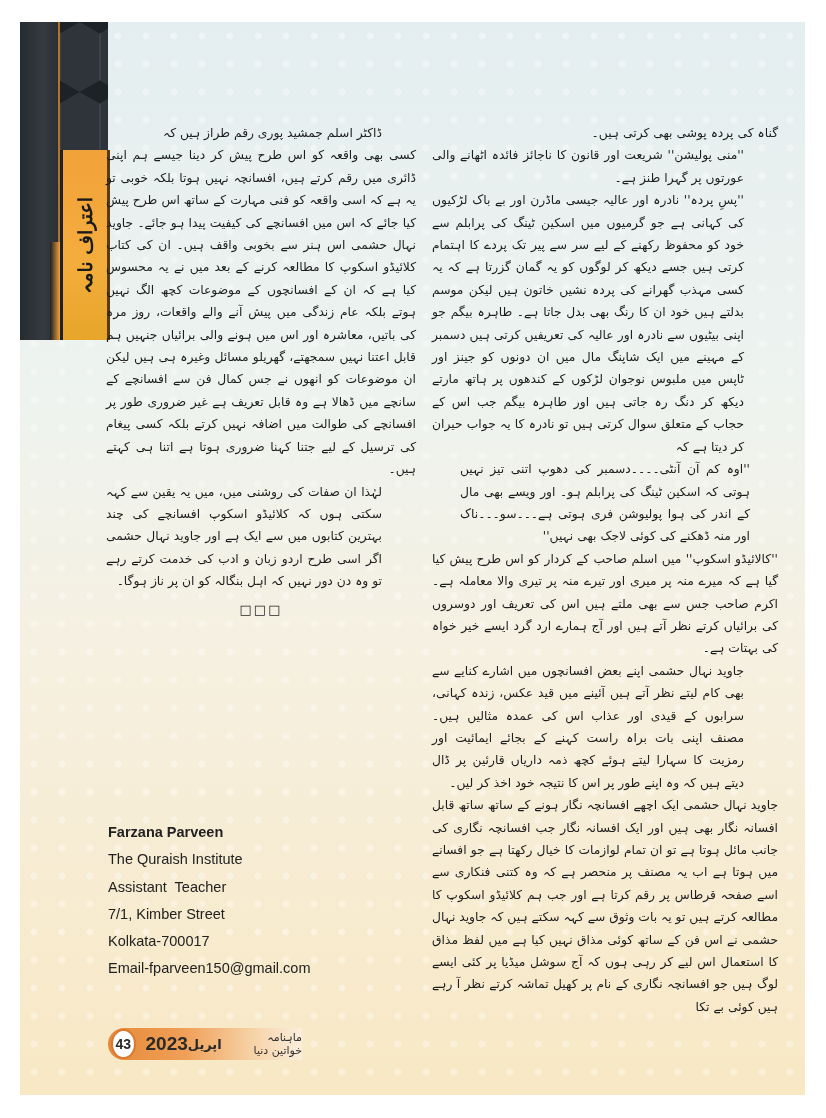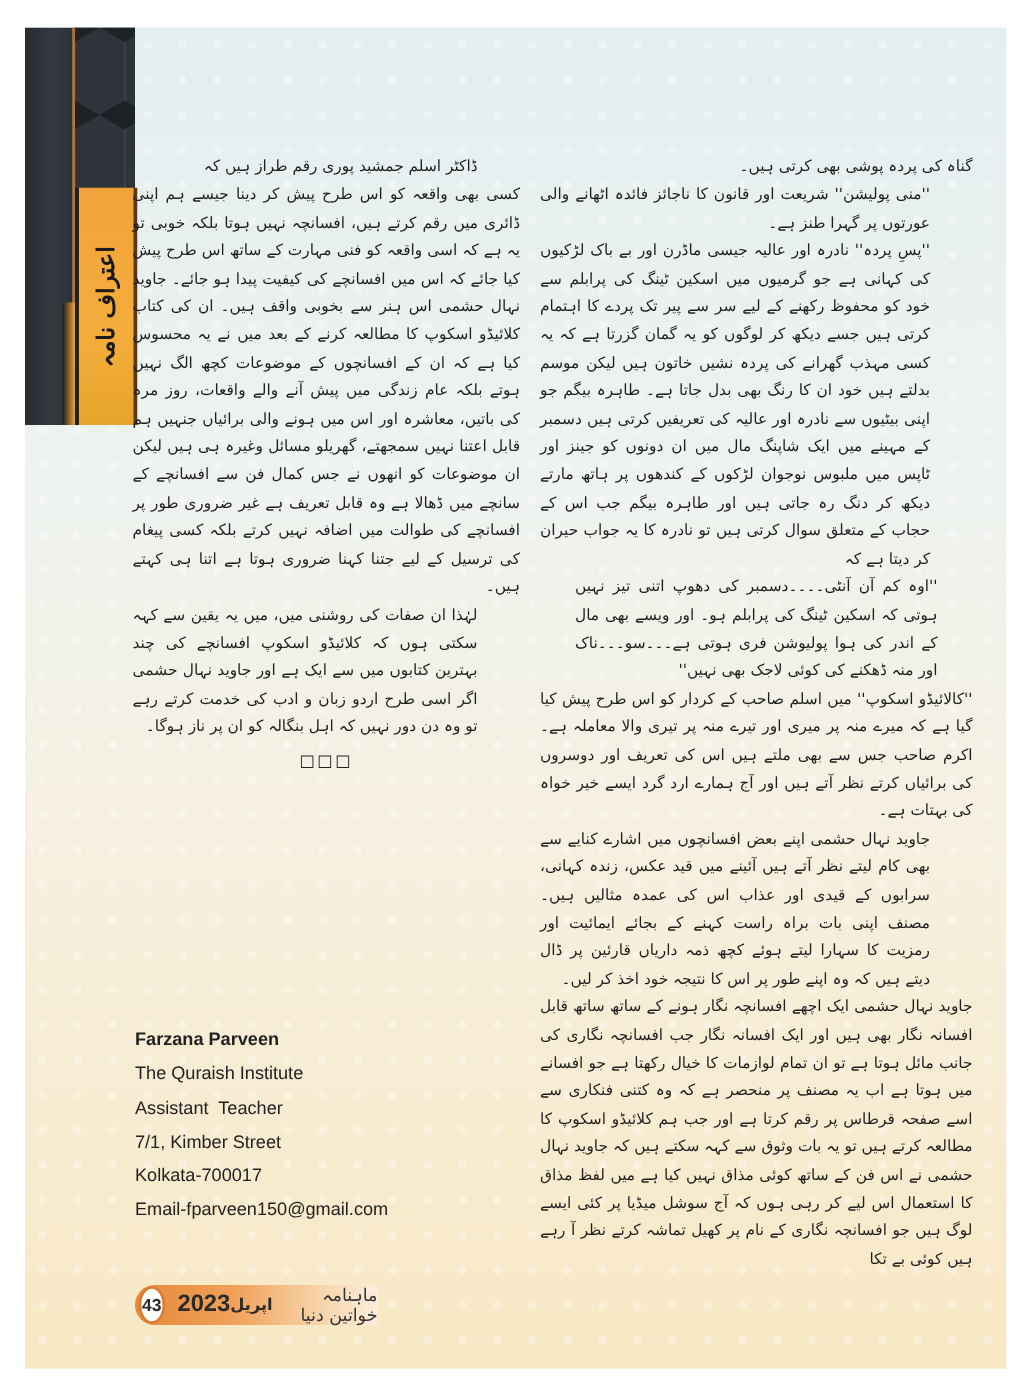--- a/index.html
+++ b/index.html
@@ -133,21 +133,21 @@
   .month {
     font-family: "DejaVu Sans", sans-serif;
     font-weight: bold;
     font-size: 13px;
     color: #2a2a2a;
     direction: rtl;
   }
   .mag-name {
     margin-left: 12px;
     font-family: "DejaVu Sans", sans-serif;
-    font-size: 14px;
+    font-size: 11px;
     color: #333;
     direction: rtl;
   }
 </style>
 </head>
 <body>
 
 <div class="page">
 
   <div class="side-dark"></div>

